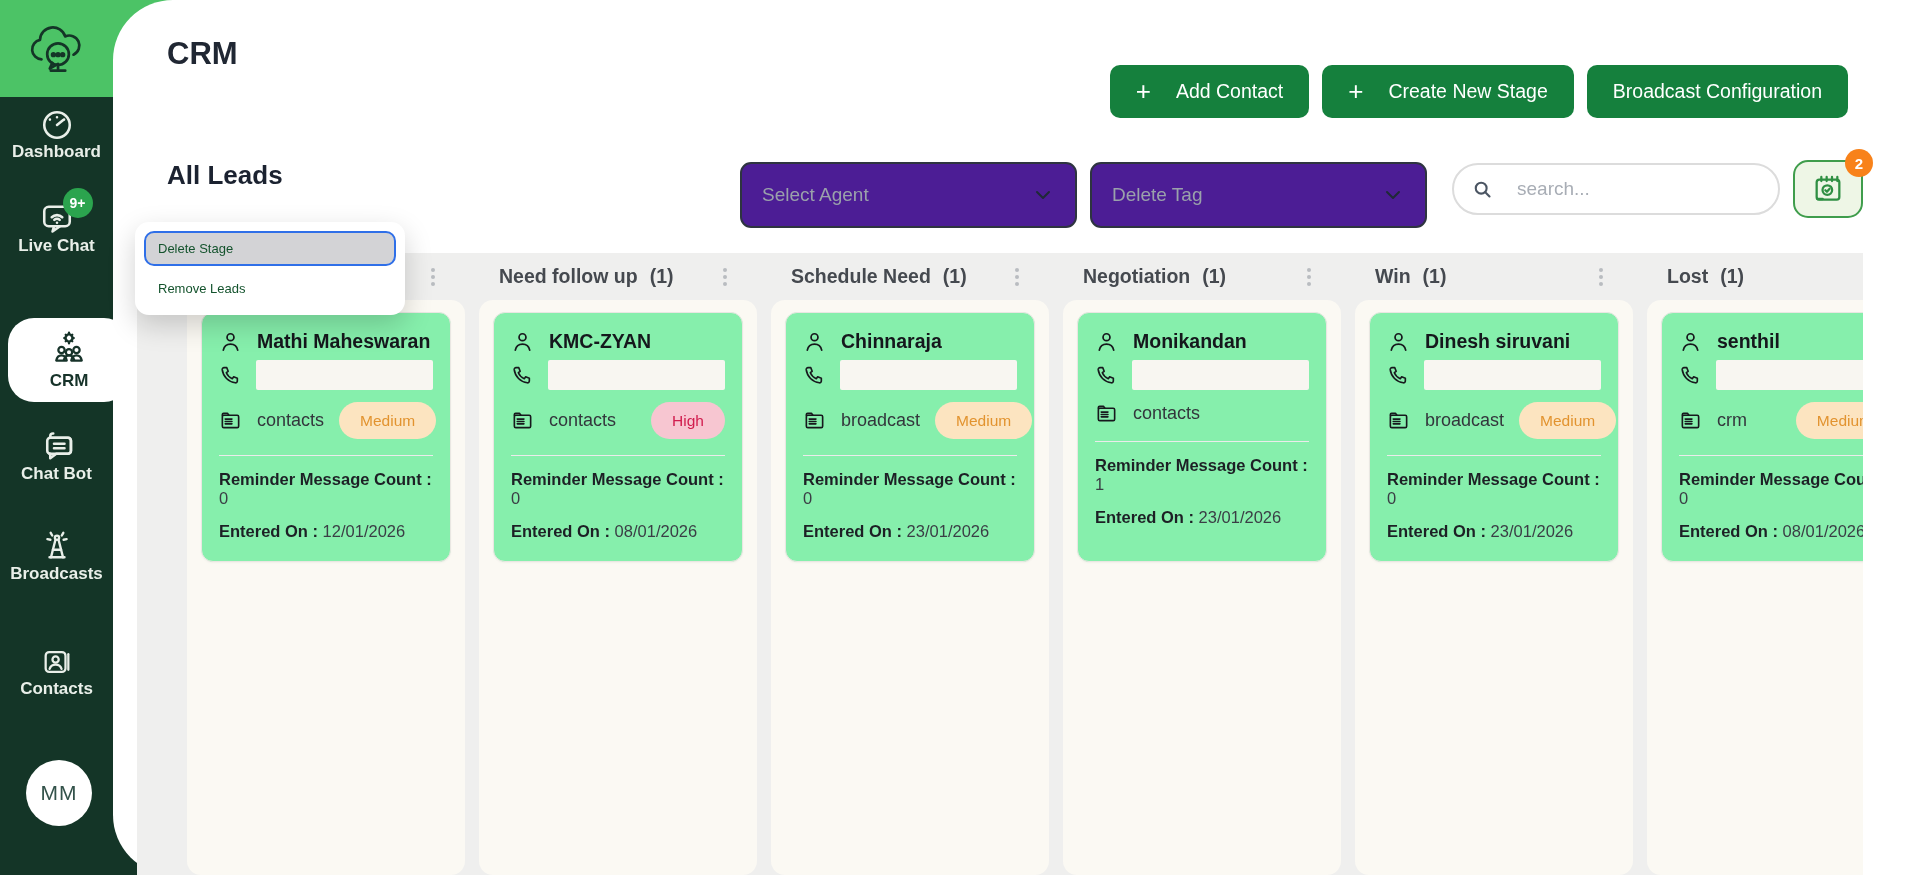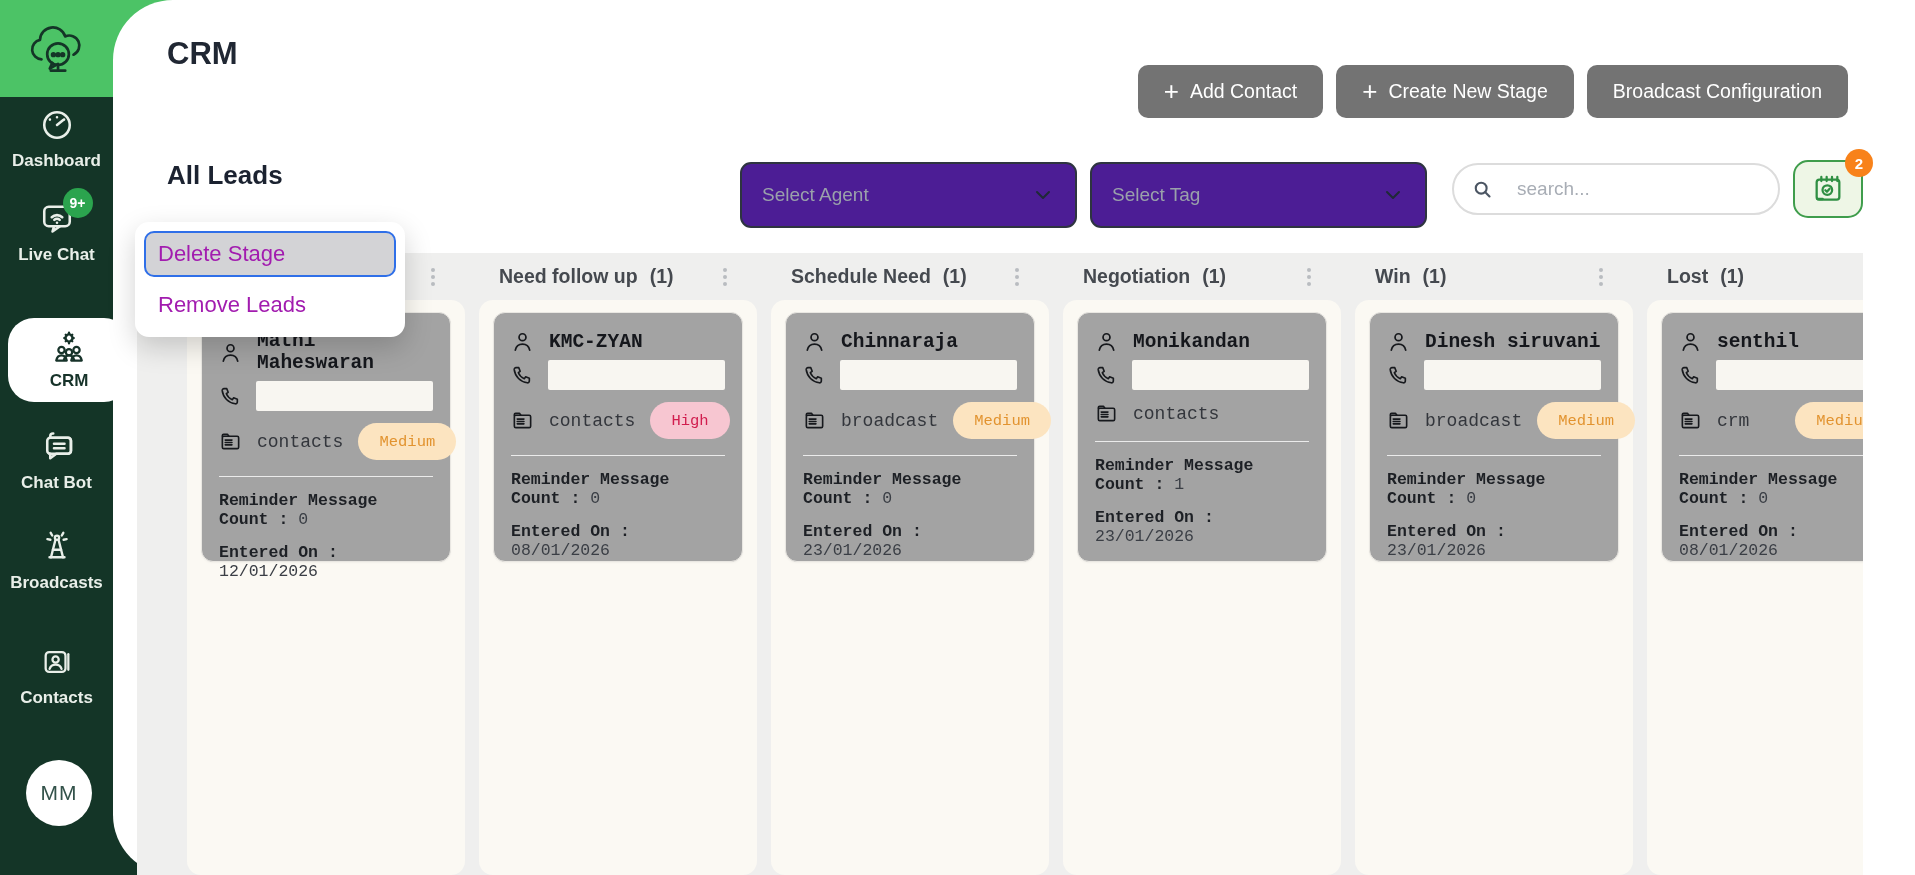--- a/index.html
+++ b/index.html
@@ -5,40 +5,40 @@
   * { margin:0; padding:0; box-sizing:border-box; }
   html,body { width:1915px; height:875px; overflow:hidden; }
   body { background:#143527; font-family:"Liberation Sans", sans-serif; position:relative; }
 
   
   .corner-backdrop-top { position:absolute; left:113px; top:0; width:80px; height:97px; background:#4cc366; z-index:1; }
   .panel { position:absolute; left:113px; top:0; width:1802px; height:875px; background:#ffffff;
            border-radius:60px 0 0 60px; z-index:2; }
   .sidebar { position:absolute; left:0; top:0; width:113px; height:875px; z-index:6; }
   .logo-block { width:113px; height:97px; background:#4cc366; display:flex; align-items:center; justify-content:center; }
-  .nav-item { position:absolute; width:113px; display:flex; flex-direction:column; align-items:center; gap:9px;
+  .nav-item { position:absolute; width:113px; display:flex; flex-direction:column; align-items:center; 
               color:#e9efe9; font-size:17px; font-weight:600; cursor:pointer; }
   .nav-item svg { stroke:#e9efe9; }
   .nav-icon-wrap { position:relative; line-height:0; }
   .nav-badge { position:absolute; top:-12px; right:-18px; min-width:30px; height:30px; padding:0 4px;
                background:#2ba44e; color:#fff; border-radius:15px; font-size:14px; font-weight:700;
                display:flex; align-items:center; justify-content:center; }
   .nav-item.active-pill { left:8px; width:122px; height:84px; background:#ffffff; border-radius:26px;
                           justify-content:center; gap:6px; color:#17332a; }
   .nav-item.active-pill svg { stroke:#17332a; }
   .avatar { position:absolute; left:26px; top:760px; width:66px; height:66px; background:#ffffff; border-radius:50%;
             display:flex; align-items:center; justify-content:center; color:#33524a; font-size:21px; font-weight:500;
             letter-spacing:1px; cursor:pointer; }
 
   
   .crm-title { position:absolute; left:54px; top:36px; font-size:31px; font-weight:700; color:#202733; }
   .crm-sub { position:absolute; left:54px; top:95px; font-size:17.5px; color:#6b7280; }
   .header-buttons { position:absolute; right:67px; top:65px; display:flex; gap:13px; }
-  .green-btn { height:53px; padding:0 26px; background:#737373; color:#ffffff; border:none; border-radius:10px;
-               font-family:inherit; font-size:19.5px; display:flex; align-items:center; gap:11px; cursor:pointer; }
+  .green-btn { height:53px; padding:0 26px; background:#15803d; color:#ffffff; border:none; border-radius:10px;
+               font-family:inherit; font-size:19.5px; display:flex; align-items:center; gap:25px; cursor:pointer; }
   .plus::before { content:"+"; font-size:26px; font-weight:400; line-height:1; }
 
   
   .all-leads { position:absolute; left:54px; top:160px; font-size:26px; font-weight:700; color:#1b2230; }
   .select-box { position:absolute; top:162px; width:337px; height:66px; border:2px solid #2e3440; border-radius:11px;
                 background:#4c1d95; display:flex; align-items:center; padding:0 20px; cursor:pointer; }
   .select-box .ph { color:#9aa1ab; font-size:19px; }
   .select-box svg { margin-left:auto; }
   .select-agent { left:627px; }
   .select-tag { left:977px; }
@@ -57,40 +57,40 @@
   .board { position:absolute; left:24px; top:253px; width:1726px; height:622px; background:#efefee; overflow:hidden; }
   .board-track { display:flex; gap:14px; padding-left:50px; width:max-content; height:100%; }
   .column { width:278px; flex-shrink:0; display:flex; flex-direction:column; }
   .column-header { height:47px; display:flex; align-items:center; padding:0 26px 0 20px;
                    font-size:19.5px; font-weight:700; color:#45494f; }
   .column-count { margin-left:12px; }
   .kebab { margin-left:auto; display:flex; flex-direction:column; gap:3px; cursor:pointer; padding:4px; }
   .kebab i { width:4px; height:4px; border-radius:50%; background:#b9bcc0; }
   .column-body { background:#fbf9f3; border-radius:14px; flex:1; padding:12px 14px; }
 
-  .card { background:#a3a3a3; border:1px solid #e9e7e2; border-radius:12px; height:250px; padding:17px 17px 0 17px;
-          box-shadow:0 1px 2px rgba(0,0,0,0.04); cursor:pointer;font-family:Liberation Mono, monospace; }
+  .card { background:#86efac; border:1px solid #e9e7e2; border-radius:12px; height:250px; padding:17px 17px 0 17px;
+          box-shadow:0 1px 2px rgba(0,0,0,0.04); cursor:pointer; }
   .row { display:flex; align-items:center; gap:15px; }
   .name-row { font-size:19.5px; font-weight:700; color:#15171c; }
   .phone-row { margin-top:7px; }
   .phone-strip { width:185px; height:30px; background:#f8f6f1; border-radius:2px; }
   .tag-row { margin-top:12px; font-size:18px; color:#33363c; }
   .badge { margin-left:auto; height:37px; padding:0 21px; border-radius:19px; font-size:15.5px;
            display:flex; align-items:center; white-space:nowrap; }
   .badge-medium { background:#fce4c0; color:#e2932f; }
   .badge-high { background:#f7c6d1; color:#d11d4e; }
   .divider { border-top:1px solid #ebebeb; margin:16px 0 0 0; }
   .meta { margin-top:14px; font-size:16.5px; color:#3a3e45; }
   .meta-label { font-weight:700; color:#1d2025; }
   .card svg { stroke:#17191d; flex-shrink:0; }
 
   
   .context-menu { position:absolute; left:135px; top:222px; width:270px; background:#fff; border-radius:14px;
                   padding:9px; box-shadow:0 10px 28px rgba(0,0,0,0.18); z-index:30; }
-  .menu-item { font-size:22px; color:#a21caf; padding:10px 14px; border-radius:10px; cursor:pointer; }
+  .menu-item { font-size:13px; color:#14532d; padding:10px 14px; border-radius:10px; cursor:pointer; }
   .menu-item.focused { background:#d3d3d6; border:2px solid #2f6fe8; padding:8px 12px; margin-bottom:5px; }
 </style>
 </head>
 <body>
 
 <div class="corner-backdrop-top"></div>
 
 <div class="panel">
   <div class="crm-title">CRM</div>
 
@@ -113,21 +113,21 @@
 
   <div class="all-leads">All Leads</div>
 
   <div class="select-box select-agent">
     <span class="ph">Select Agent</span>
     <svg width="24" height="24" viewBox="0 0 24 24" fill="none" stroke="#1f2937" stroke-width="2" stroke-linecap="round" stroke-linejoin="round">
         <path d="M6 9l6 6 6-6"></path>
       </svg>
   </div>
   <div class="select-box select-tag">
-    <span class="ph">Select Tag</span>
+    <span class="ph">Delete Tag</span>
     <svg width="24" height="24" viewBox="0 0 24 24" fill="none" stroke="#1f2937" stroke-width="2" stroke-linecap="round" stroke-linejoin="round">
         <path d="M6 9l6 6 6-6"></path>
       </svg>
   </div>
 
   <div class="search-box">
     <svg width="25" height="25" viewBox="0 0 24 24" fill="none" stroke="#4b5563" stroke-width="2.4" stroke-linecap="round">
         <circle cx="10.5" cy="10.5" r="6.2"></circle>
         <path d="M15.2 15.2L20 20"></path>
       </svg>

